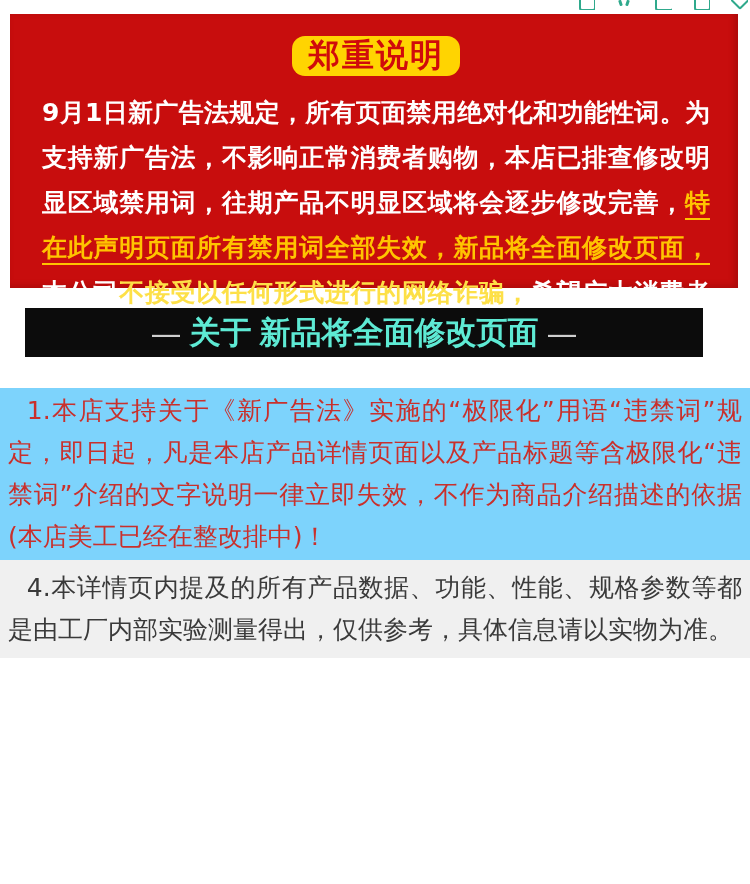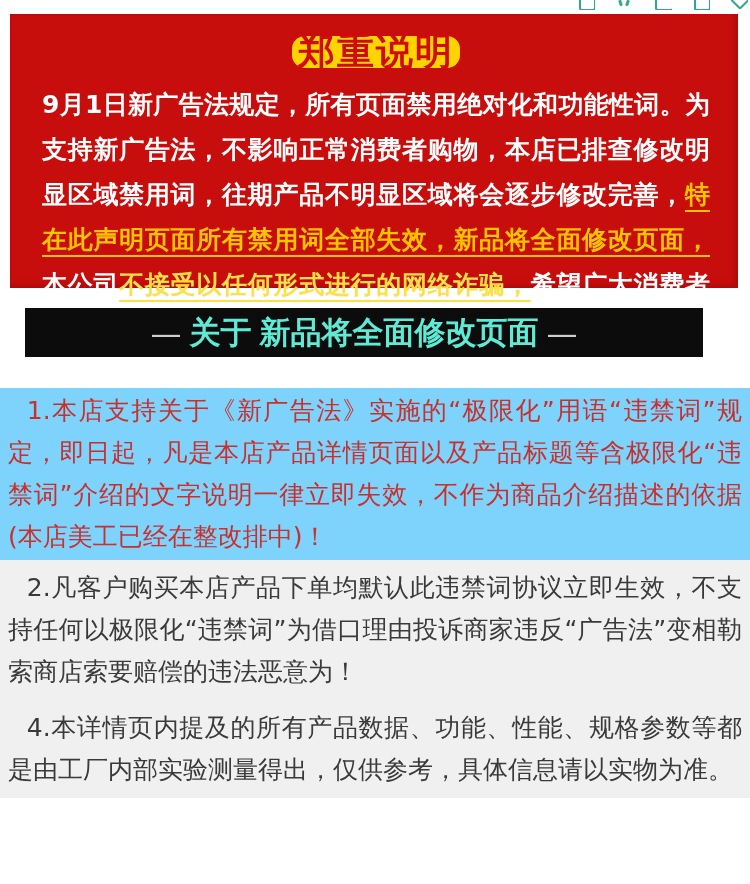--- a/index.html
+++ b/index.html
@@ -28,23 +28,23 @@
     position:absolute;top:-7px;left:2px;width:10px;height:10px;
     border:2px solid #2fa98c;border-radius:2px;transform:rotate(45deg);
   }
   
   .red-banner{
     position:absolute;left:10px;top:14px;width:728px;height:274px;
     box-sizing:border-box;padding:22px 28px 0 32px;
     box-shadow:inset -3px -2px 6px rgba(80,0,0,.25);
   }
   .badge{
-    width:168px;height:32px;margin:0 auto 14px auto;
+    width:168px;height:40px;margin:0 auto 14px auto;
     border-radius:13px;display:flex;align-items:center;justify-content:center;
-    font-size:37px;font-weight:bold;letter-spacing:2px;
+    font-size:32px;font-weight:bold;letter-spacing:2px;
   }
   .red-banner .body{
     font-size:25px;line-height:45px;font-weight:bold;
     word-break:break-all;overflow-wrap:anywhere;text-align:justify;
   }
   .seg-em{
     text-decoration:underline;text-underline-offset:7px;text-decoration-thickness:2px;
   }
   
   .black-banner{
@@ -96,15 +96,14 @@
 
 <div class="black-banner" style="background:#0c0c0c;">
   <span class="dash">—</span>
     <span class="w">关于</span>
     <span class="w">新品将全面修改页面</span>
     <span class="dash">—</span>
 </div>
 
 <div class="clauses">
   <div class="para" style="color:#c9302c;background:#7dd3fc;">1.本店支持关于《新广告法》实施的“极限化”用语“违禁词”规定，即日起，凡是本店产品详情页面以及产品标题等含极限化“违禁词”介绍的文字说明一律立即失效，不作为商品介绍描述的依据(本店美工已经在整改排中)！</div>
-  <div class="para gray" style="color:#3a3a3a;background:#f0f0f0;">2.凡客户购买本店产品下单均默认此违禁词协议立即生效，不支持任何以极限化“违禁词”为借口理由投诉商家违反“广告法”变相勒索商店索要赔偿的违法恶意为！</div>
   <div class="para gray" style="color:#3a3a3a;background:#f0f0f0;">4.本详情页内提及的所有产品数据、功能、性能、规格参数等都是由工厂内部实验测量得出，仅供参考，具体信息请以实物为准。</div>
 </div>
 
 </body></html>

